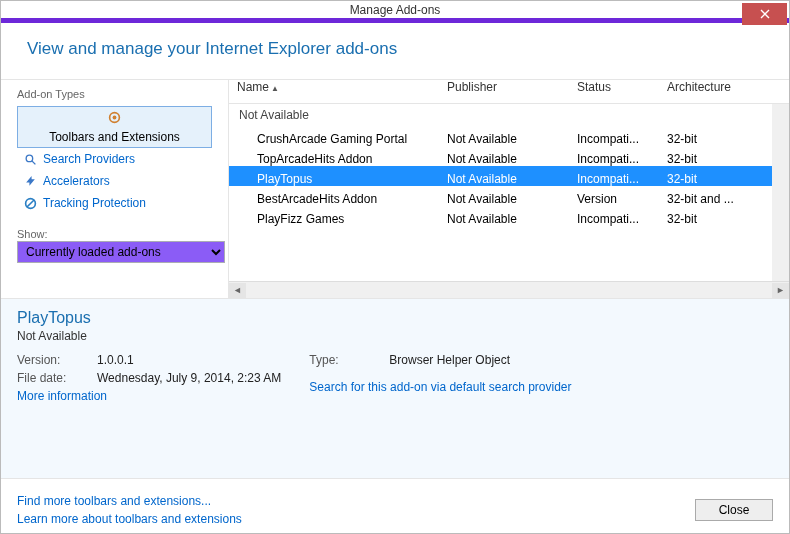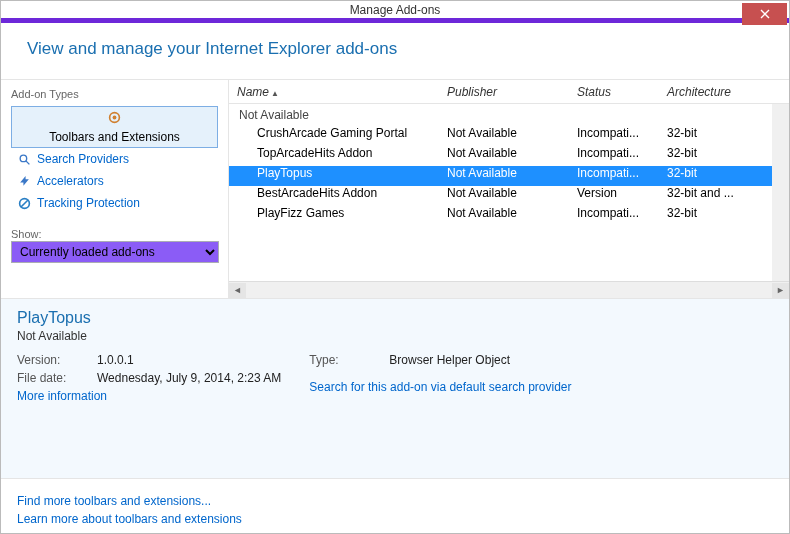--- a/index.html
+++ b/index.html
@@ -2,37 +2,37 @@
 <html><head>
 <meta charset="utf-8">
 <style>
 * { box-sizing: border-box; margin: 0; padding: 0; font-family: "Segoe UI", Tahoma, sans-serif; }
 body { width: 790px; height: 534px; background: #fff; font-size: 12px; color: #000; overflow: hidden; border: 1px solid #bbb; }
 .titlebar { height: 22px; background: #fff; display: flex; align-items: center; position: relative; border-bottom: 5px solid #6d28d9; justify-content: center; }
 .titlebar-title { flex: 1; text-align: center; font-size: 12px; color: #333; }
 .close-btn { width: 45px; height: 22px; background: #c75050; color: #fff; display: flex; align-items: center; justify-content: center; position: absolute; right: 2px; top: 2px; cursor: pointer; font-size: 13px; }
 .header { padding: 16px 26px 20px; color: #1a6fb0; font-size: 17px; border-bottom: 1px solid #e5e5e5; }
 .main { display: flex; height: 218px; }
-.sidebar { width: 228px; border-right: 1px solid #e5e5e5; padding: 8px 10px; }
+.sidebar { width: 228px; border-right: 1px solid #e5e5e5; padding: 8px 16px; }
 .sidebar-title { color: #555; font-size: 11px; margin-bottom: 6px; color: #666; }
 .sidebar-item { display: flex; align-items: center; padding: 4px 6px; cursor: pointer; gap: 6px; font-size: 12px; }
 .sidebar-item.selected { background: #e5f1fb; border: 1px solid #7daee4; padding: 3px 5px; flex-direction: column; }
 .sidebar .icon { width: 14px; height: 14px; display: inline-flex; align-items: center; justify-content: center; }
 .sidebar a, .details-box a, .footer-links a, .link { color: #0066cc; text-decoration: none; cursor: pointer; }
 .show-label { color: #666; font-size: 11px; margin-top: 14px; margin-bottom: 1px; }
 .show-select { width: 208px; height: 22px; font-size: 12px; padding: 1px 4px; border: 1px solid #abadb3; background: #8b5cf6; }
 .content { flex: 1; position: relative; overflow: hidden; }
-.table-header { display: flex; background: #fff; border-bottom: 1px solid #e5e5e5; height: 24px; align-items: center; font-size: 12px; color: #333; font-style: italic; }
+.table-header { display: flex; background: #fff; border-bottom: 1px solid #e5e5e5; height: 24px; align-items: flex-start; font-size: 12px; color: #333; }
 .col { padding: 0 8px; overflow: hidden; white-space: nowrap; }
 .col-name { width: 210px; }
 .col-pub { width: 130px; }
 .col-status { width: 90px; }
 .col-arch { width: 86px; }
 .group-row { padding: 4px 10px; color: #444; font-size: 12px; }
-.data-row { display: flex; height: 20px; align-items: flex-start; font-size: 12px; cursor: pointer; }
+.data-row { display: flex; height: 20px; align-items: flex-end; font-size: 12px; cursor: pointer; }
 .data-row .col-name { padding-left: 28px; }
 .data-row.selected { background: #1e90ff; color: #fff; }
 .hscroll { position: absolute; bottom: 0; left: 0; right: 0; height: 17px; background: #f0f0f0; border-top: 1px solid #ddd; display:flex; align-items:center; }
 .hscroll .arrow { width: 17px; height: 15px; background:#e5e5e5; display:flex; align-items:center; justify-content:center; font-size:9px; color:#666; }
 .hscroll .track { flex:1; }
 .vscroll { position:absolute; top:24px; right:0; bottom:17px; width:17px; background:#f0f0f0; }
 .details-box { border-top: 1px solid #e5e5e5; background: #f3f9fe; padding: 10px 16px 6px; height: 180px; position: relative; }
 .details-title { color: #1a6fb0; font-size: 16px; margin-bottom: 2px; }
 .details-sub { font-size: 12px; color: #333; margin-bottom: 10px; }
 .details-grid { display: flex; gap: 28px; }
@@ -171,13 +171,14 @@
       <a class="link" style="grid-column:1/3">Search for this add-on via default search provider</a>
     </div>
   </div>
 </div>
 
 <div class="footer">
   <div class="footer-links">
     <a class="link">Find more toolbars and extensions...</a><br>
     <a class="link">Learn more about toolbars and extensions</a>
   </div>
+  <button class="win">Close</button>
 </div>
 
 </body></html>

